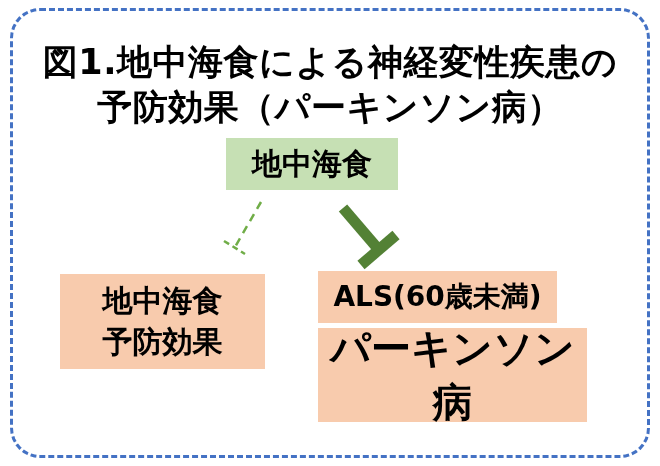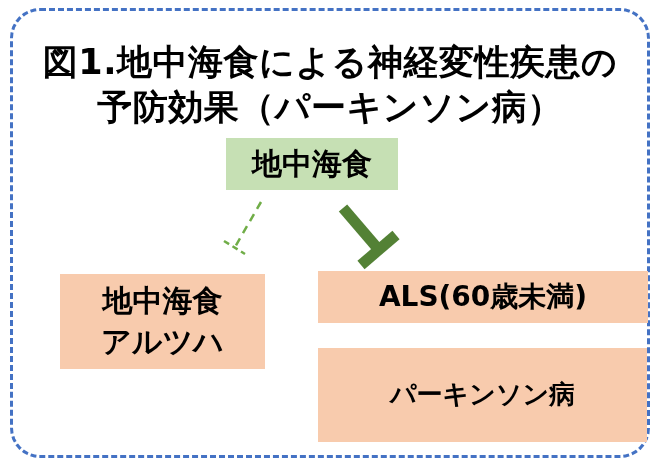--- a/index.html
+++ b/index.html
@@ -41,28 +41,28 @@
     background:#C6E0B4;
     font-size:30px;
   }
   .alz-box{
     left:60px;top:274px;width:205px;height:95px;
     background:#F8CBAD;
     font-size:30px;
     line-height:1.35;
   }
   .als-box{
-    left:318px;top:271px;width:330px;height:52px;
+    left:318px;top:271px;width:239px;height:52px;
     background:#F8CBAD;
     font-size:28px;
   }
   .park-box{
-    left:318px;top:348px;width:329px;height:94px;
+    left:318px;top:328px;width:269px;height:94px;
     background:#F8CBAD;
-    font-size:26px;
+    font-size:40px;
     line-height:1.35;
   }
   .arrow-layer{
     position:absolute;
     left:0;top:0;width:660px;height:466px;
     pointer-events:none;
   }
 </style>
 </head>
 <body>
@@ -88,21 +88,21 @@
     </g>
 
     <g>
       <line x1="343" y1="208" x2="379" y2="250" stroke="#538135" stroke-width="11"></line>
       <line x1="361" y1="265" x2="396" y2="235" stroke="#538135" stroke-width="11"></line>
     </g>
   </svg>
 
   <div class="node alz-box">
     <div>地中海食</div>
-    <div>アルツハ</div>
+    <div>予防効果</div>
   </div>
 
   <div class="node als-box">
     <span>ALS(60歳未満)</span>
   </div>
 
   <div class="node park-box">
     <div>パーキンソン病</div>
   </div>
 

